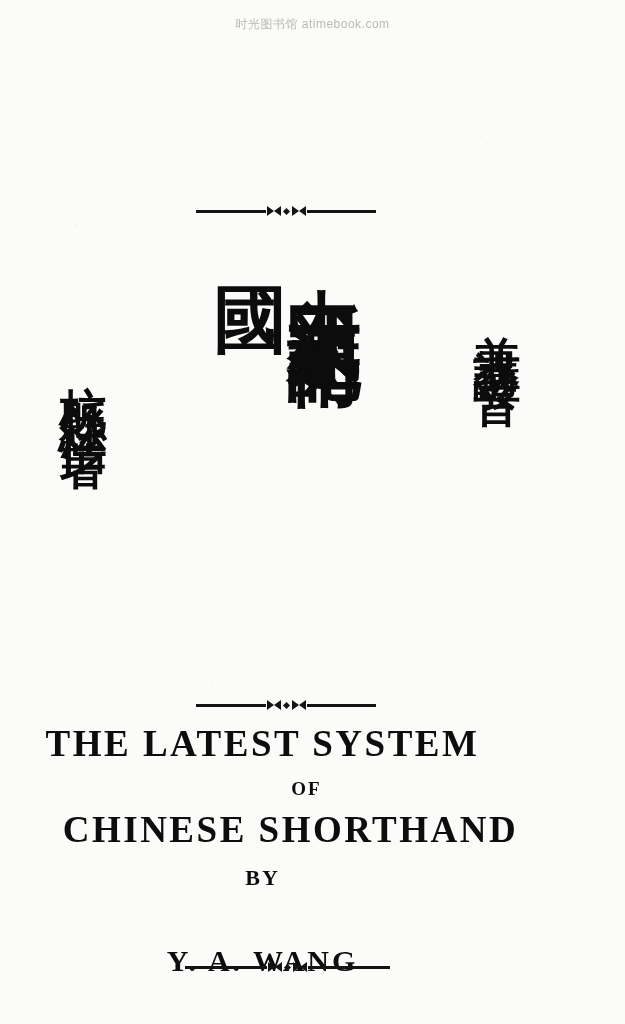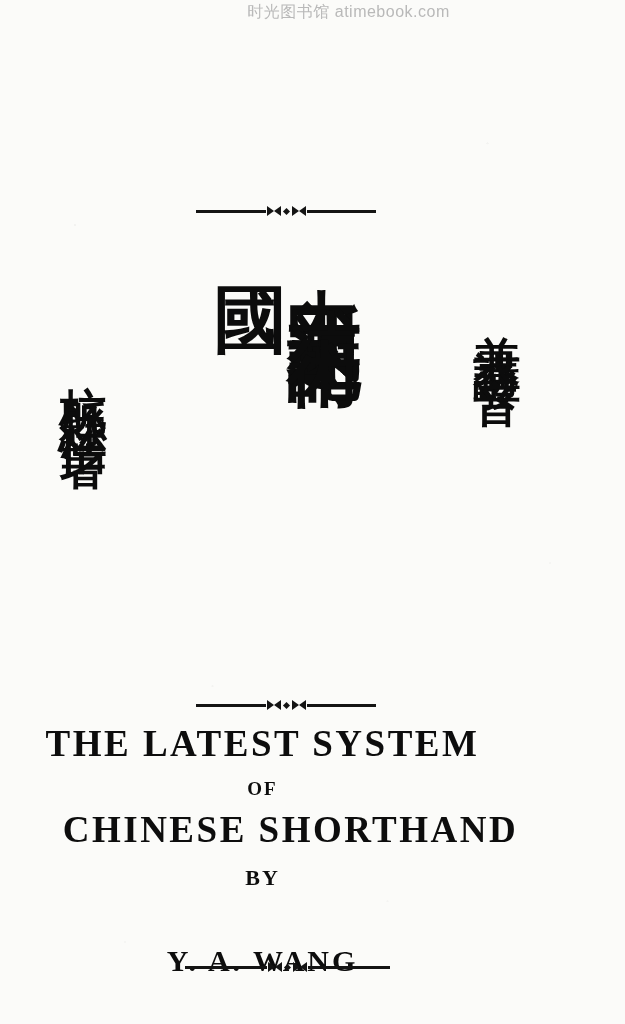--- a/index.html
+++ b/index.html
@@ -27,29 +27,28 @@
       radial-gradient(circle at 78% 14%, rgba(0,0,0,0.03) 0 1px, transparent 1.2px),
       radial-gradient(circle at 34% 67%, rgba(0,0,0,0.03) 0 1px, transparent 1.2px),
       radial-gradient(circle at 62% 88%, rgba(0,0,0,0.028) 0 1px, transparent 1.2px),
       radial-gradient(circle at 88% 55%, rgba(0,0,0,0.025) 0 1px, transparent 1.2px),
       radial-gradient(circle at 20% 92%, rgba(0,0,0,0.025) 0 1px, transparent 1.2px);
     pointer-events: none;
   }
 
   .watermark {
     position: absolute;
-    top: 2px;
+    top: 16px;
     left: 50%;
     transform: translateX(-50%);
     font-family: "Liberation Sans", sans-serif;
-    font-size: 16px;
+    font-size: 12px;
     color: #b9b9b9;
     letter-spacing: 0.5px;
     white-space: nowrap;
-    margin-left: 36px;
   }
 
   
   .rule {
     position: absolute;
     display: flex;
     align-items: center;
     justify-content: center;
   }
   .rule .bar {
@@ -131,20 +130,21 @@
   }
   #en-line1 {
     top: 722px;
     font-size: 37px;
     letter-spacing: 2.5px;
   }
   #en-of {
     top: 778px;
     font-size: 19px;
     letter-spacing: 2px;
+    padding-left: 44px;
   }
   #en-line2 {
     top: 808px;
     font-size: 37px;
     letter-spacing: 2.5px;
     padding-left: 28px;
   }
   #en-by {
     top: 865px;
     font-size: 22px;

